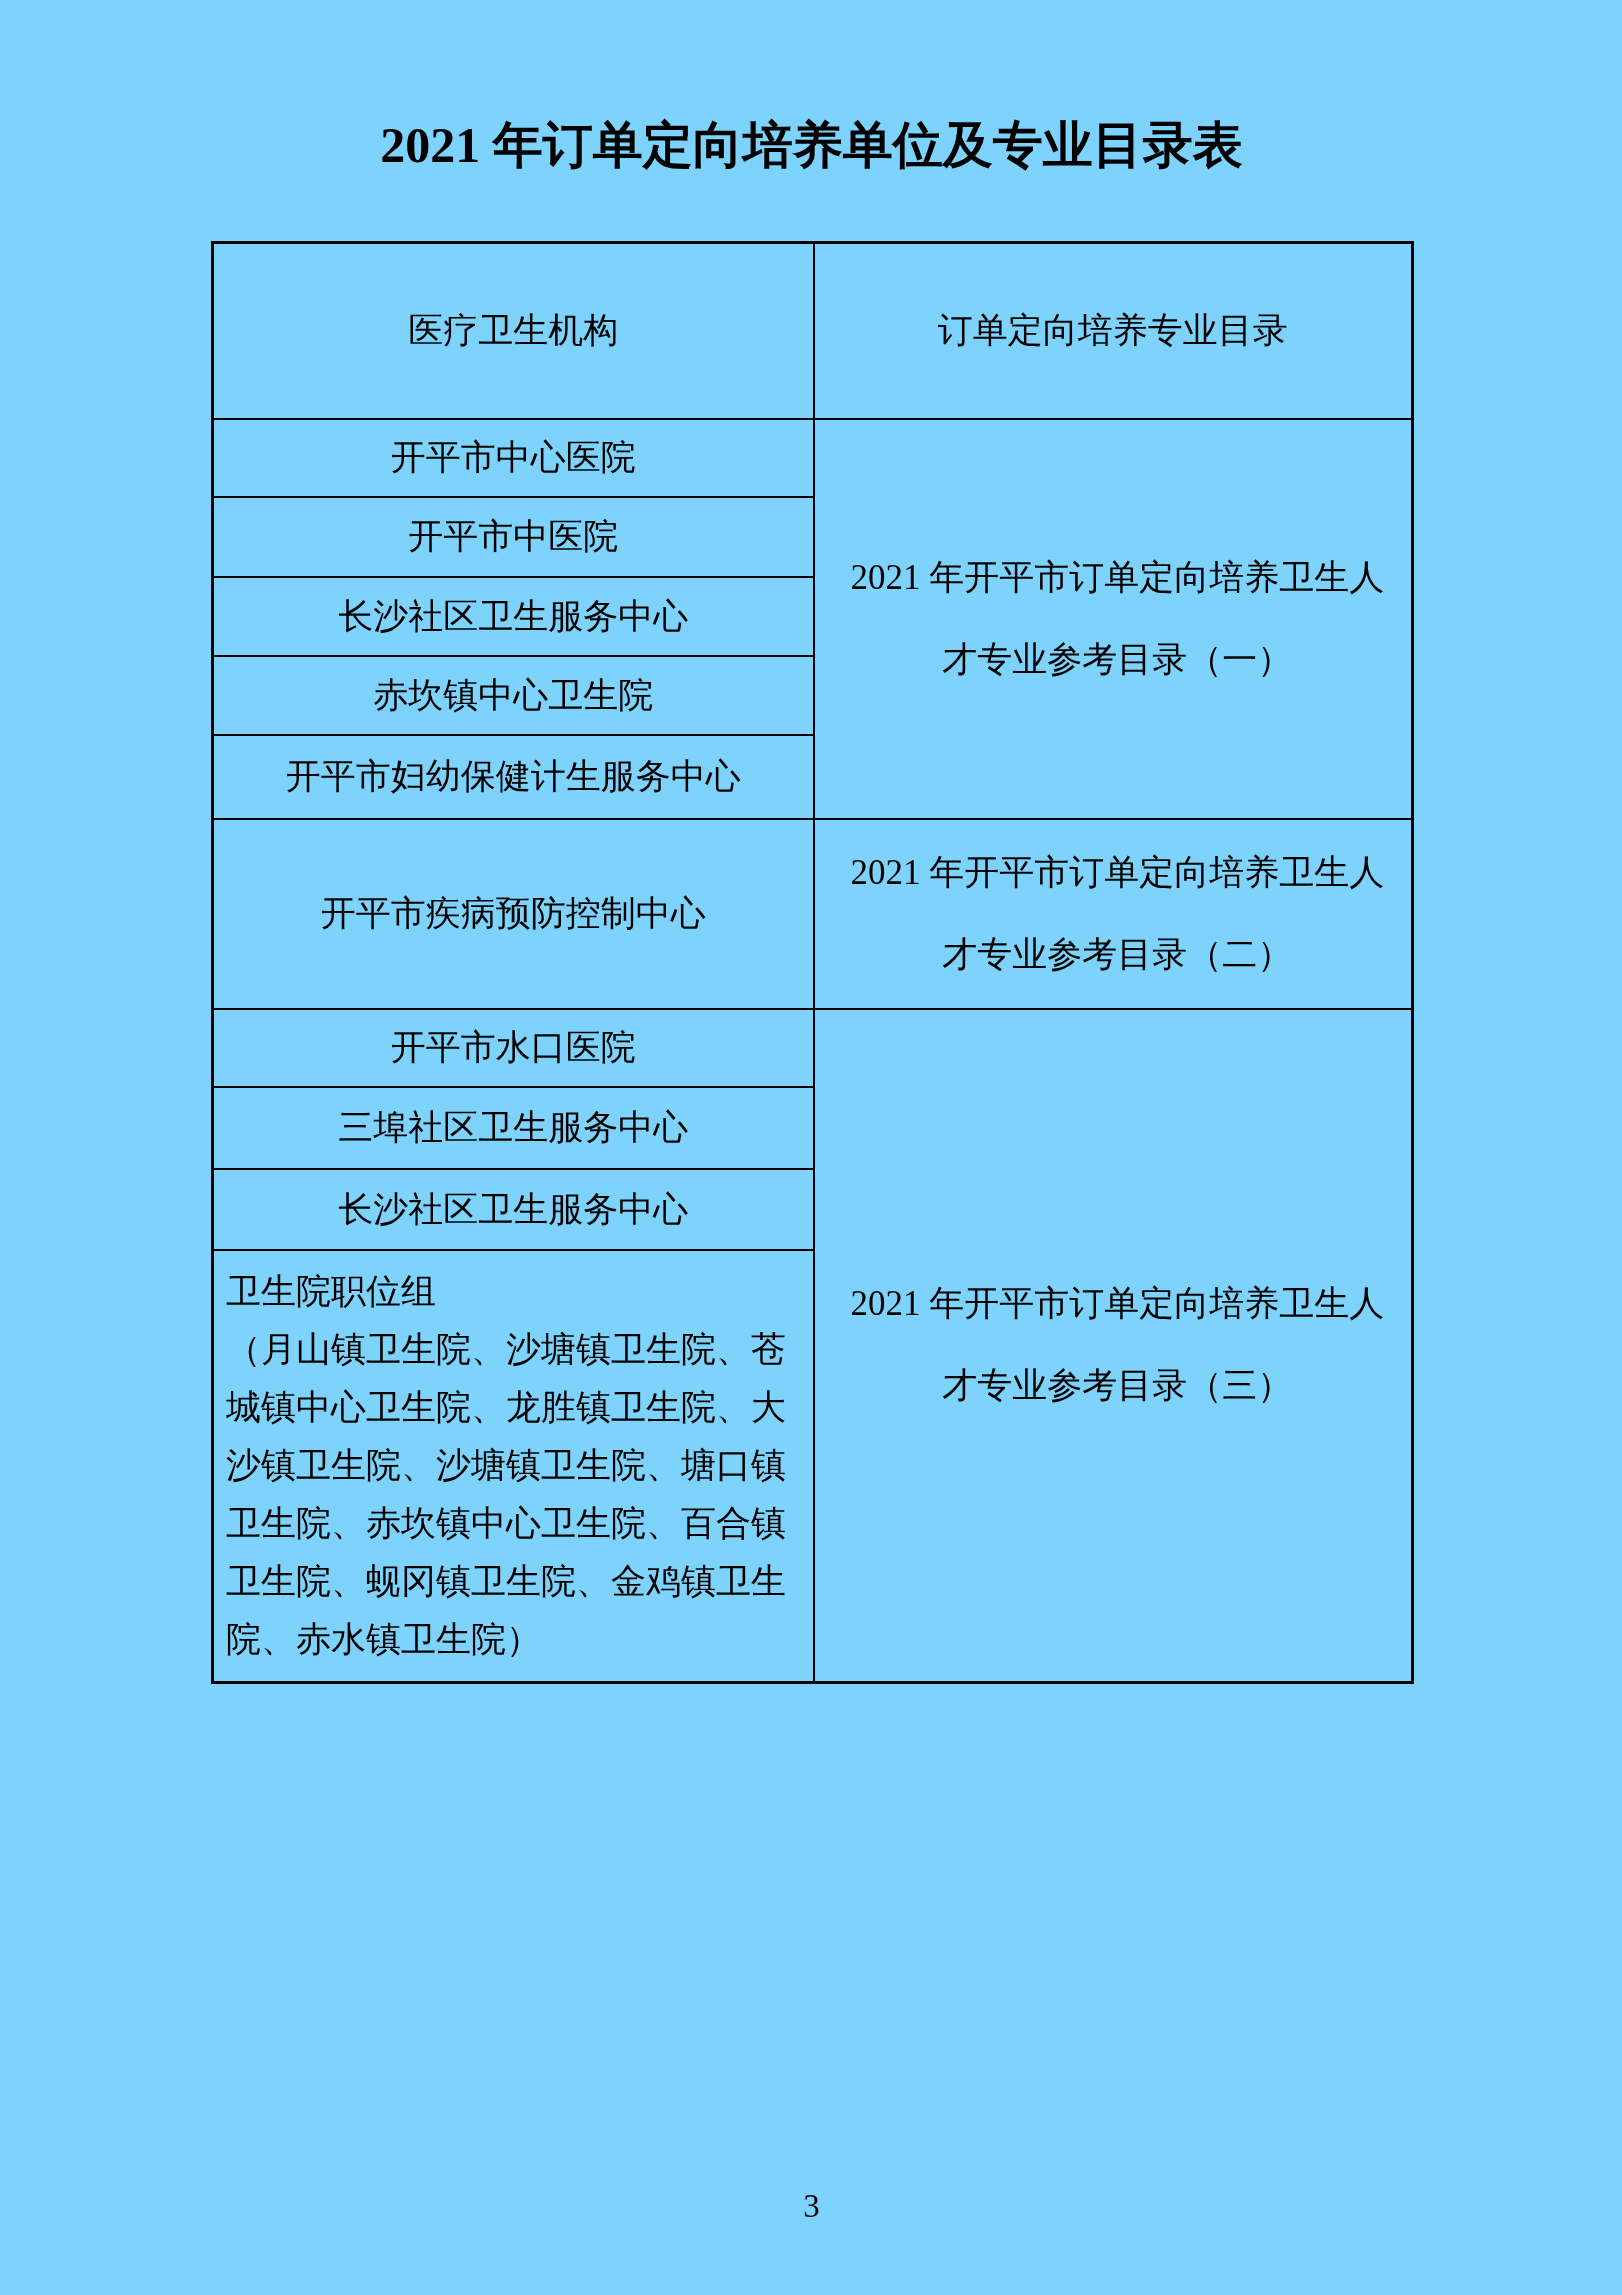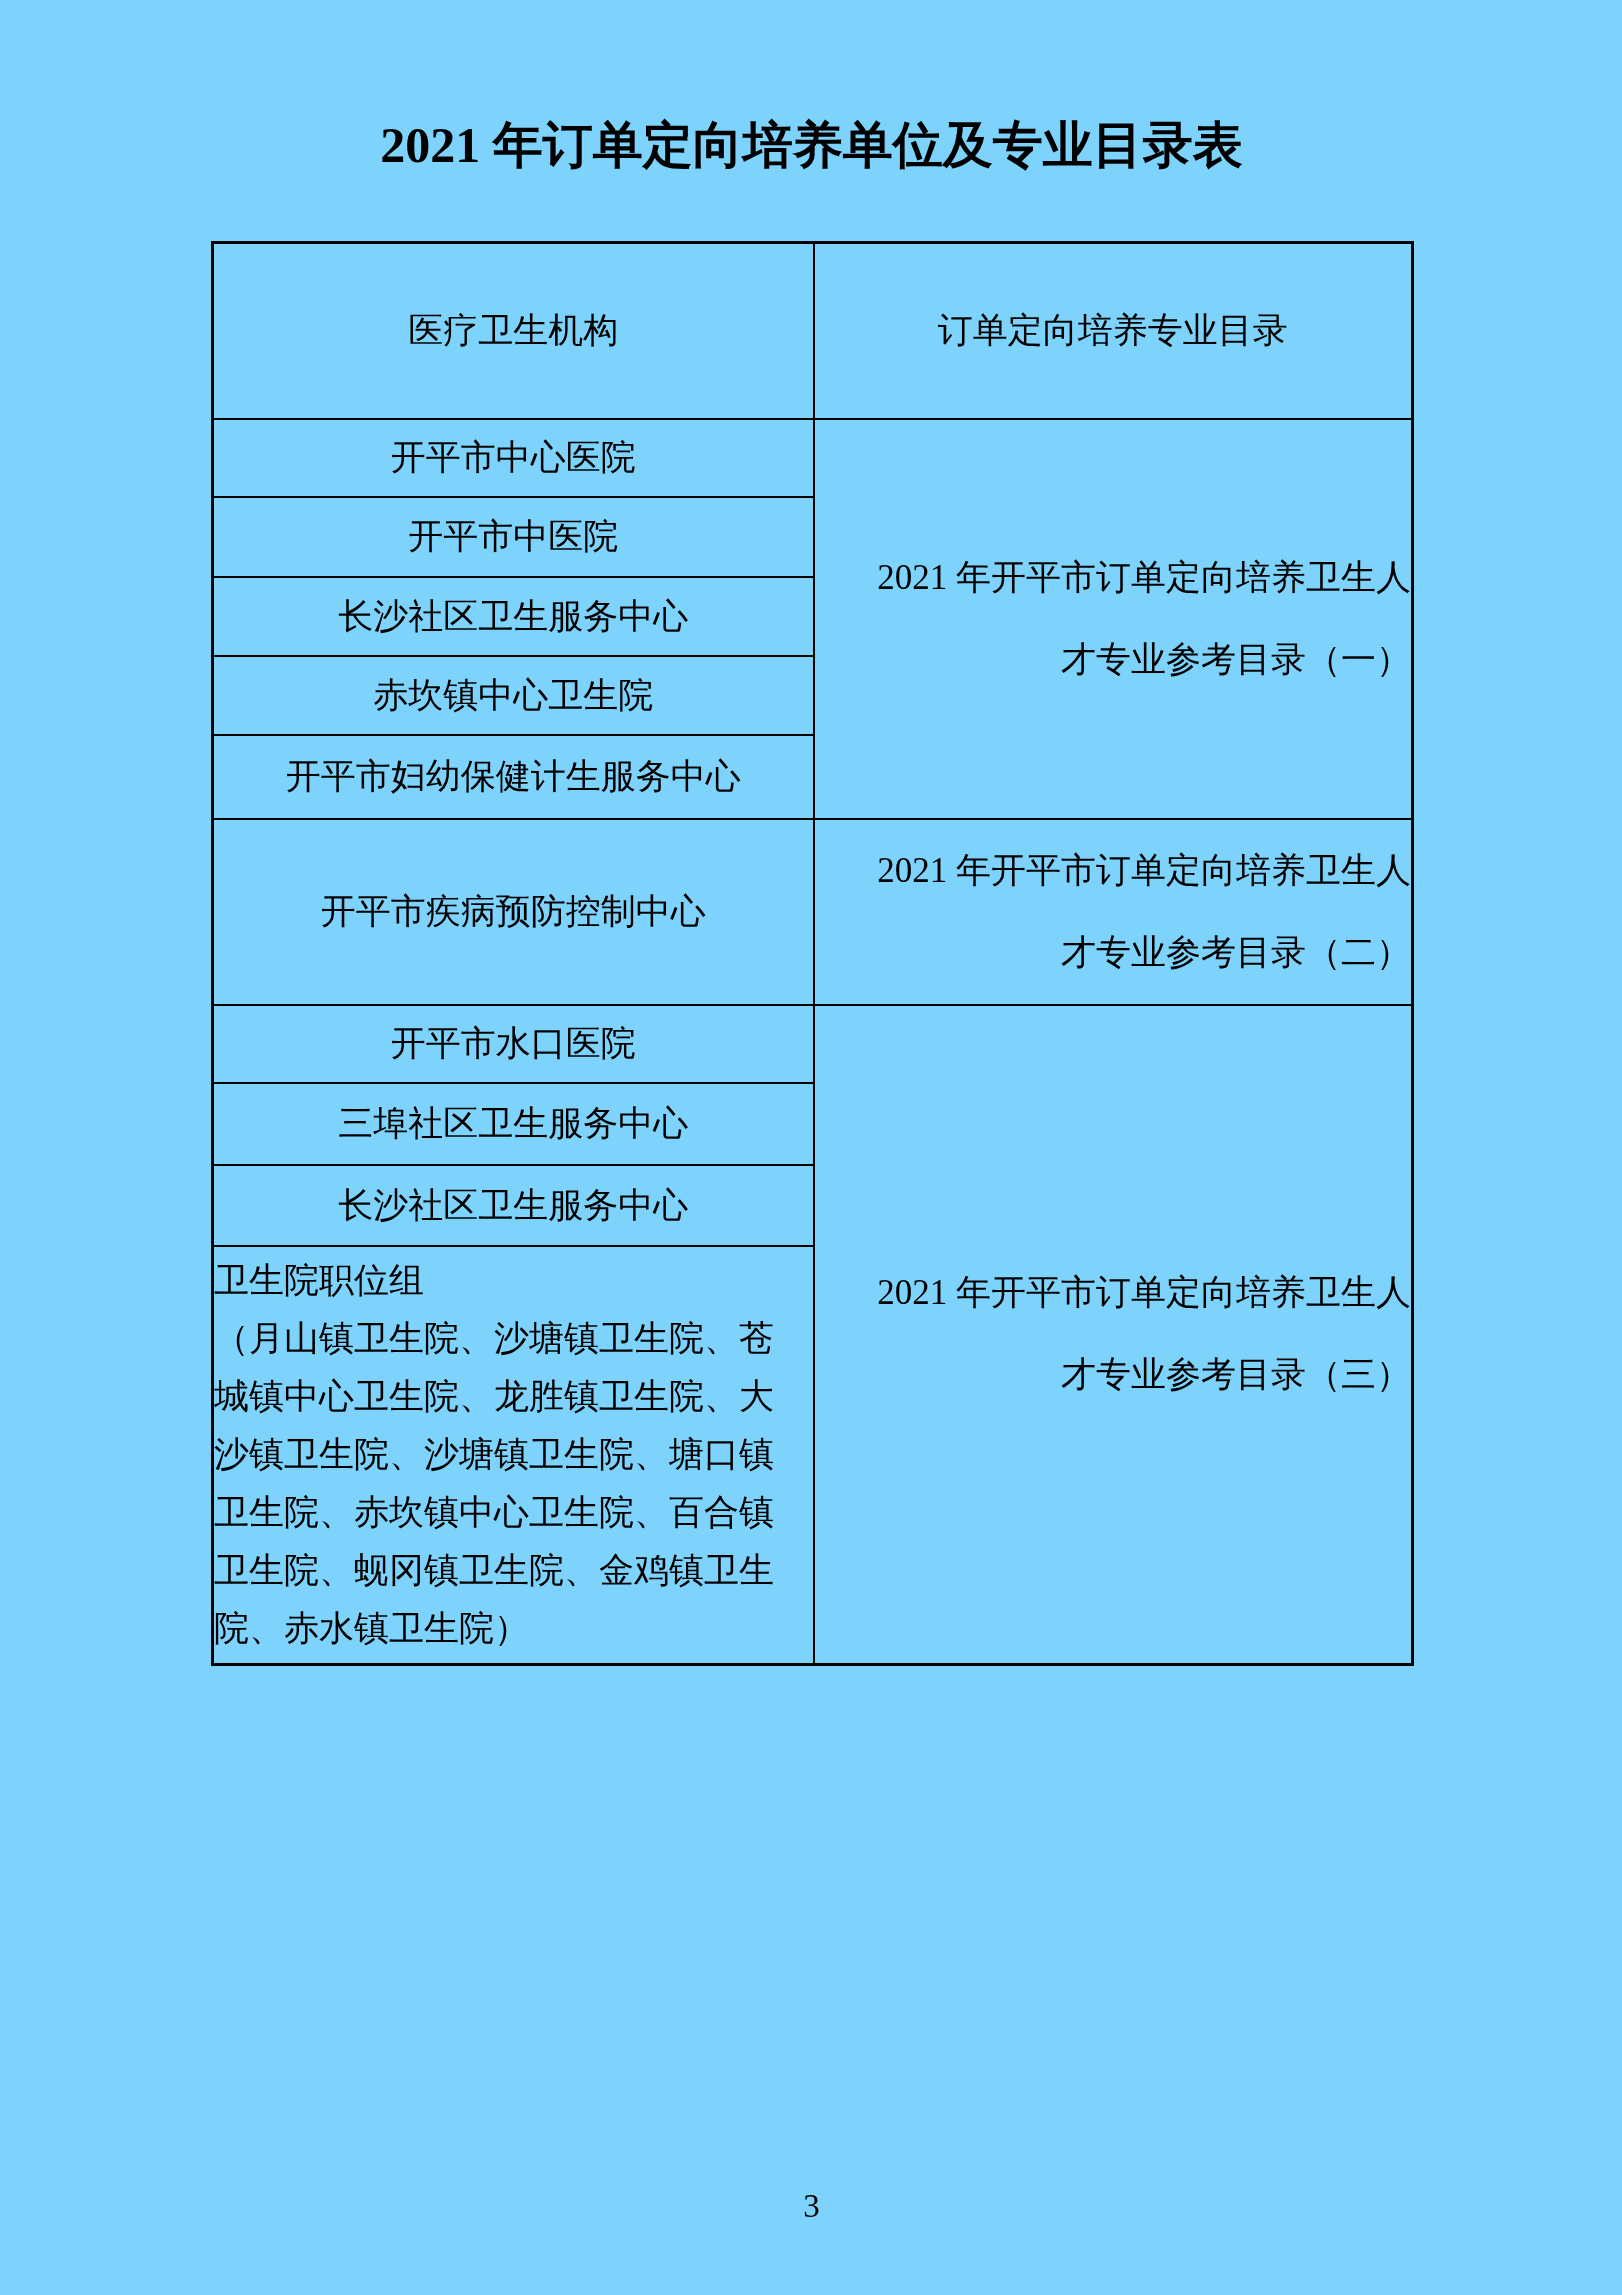--- a/index.html
+++ b/index.html
@@ -32,21 +32,21 @@
     position: absolute;
     left: 211px;
     top: 241px;
     width: 1199px;
     border-collapse: collapse;
     table-layout: fixed;
     border: 3.3px solid #000000;
     font-size: 35px;
   }
   td {
-    padding: 0;
+    padding: 12px;
     vertical-align: middle;
     text-align: center;
     overflow: hidden;
   }
   
   td.lc {
     border-right: 2px solid #000000;
   }
   
   td.rowline {
@@ -57,21 +57,21 @@
     border-bottom: 2.6px solid #000000;
   }
   tr.header-row td {
     border-bottom: 2.6px solid #000000;
   }
   .inst-line, .hdr-line {
     white-space: nowrap;
   }
   
   td.cat {
-    text-align: right;
+    text-align: center;
     padding-left: 21px;
   }
   .cat-line {
     line-height: 82px;
     white-space: nowrap;
   }
   
   td.group-cell {
     text-align: left;
   }

